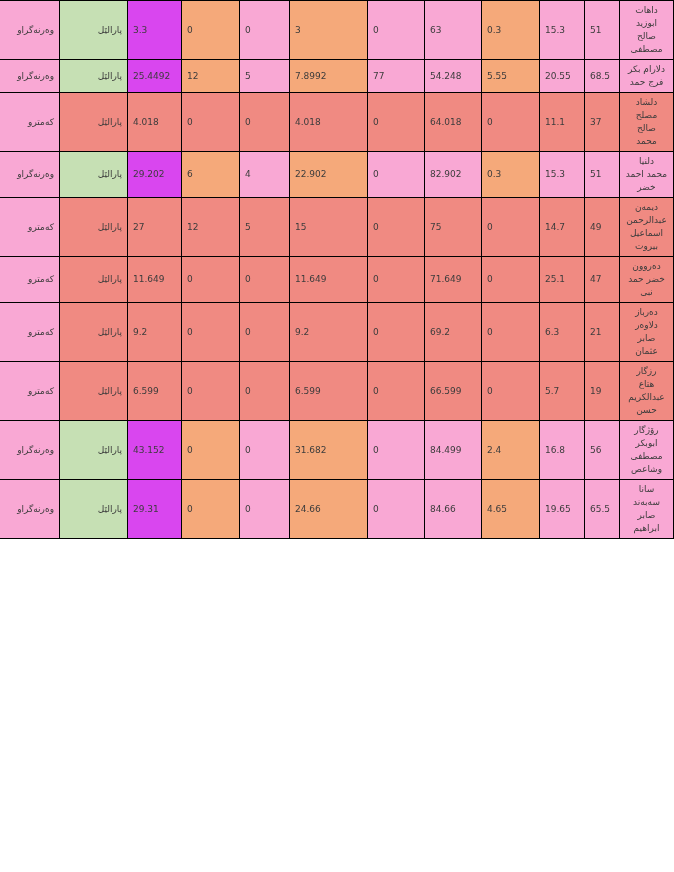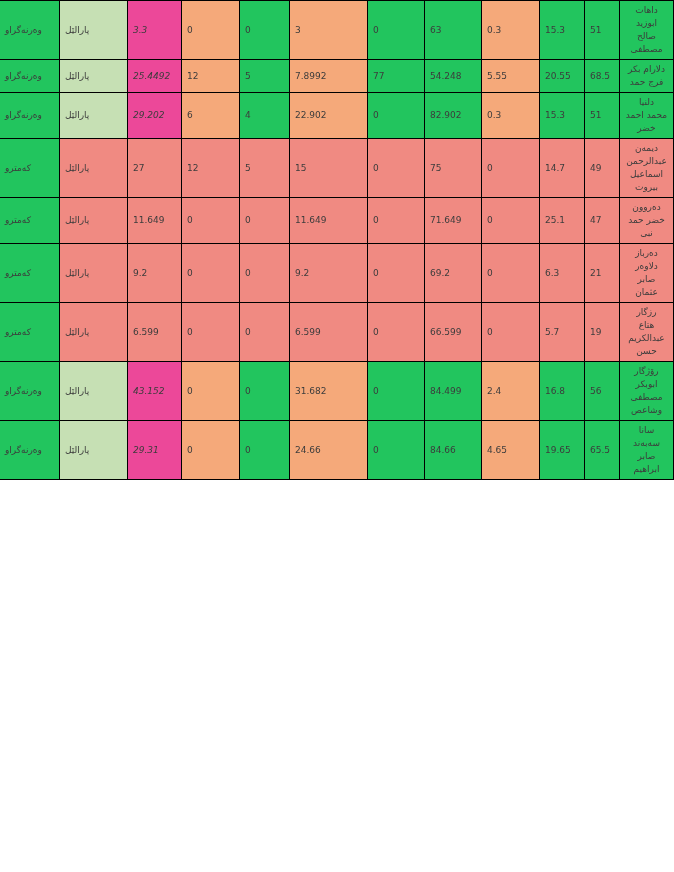--- a/index.html
+++ b/index.html
@@ -37,30 +37,30 @@
   col.c-n4     { width: 57px; }
   col.c-n5     { width: 57px; }
   col.c-n6     { width: 78px; }
   col.c-n7     { width: 50px; }
   col.c-n8     { width: 58px; }
   col.c-n9     { width: 54px; }
   col.c-stat   { width: 68px; }
   col.c-res    { width: 60px; }
 
   
-  .bg-grey   { background: #22c55e; }
+  .bg-grey   { background: #f9a8d4; }
   .bg-red    { background: #f08a82; }
   .bg-orange { background: #f5a97a; }
-  .bg-green  { background: #ec4899; font-style: italic; }
+  .bg-green  { background: #d946ef; }
   .bg-lgreen { background: #c6e0b4; }
 
   
   .num    { text-align: left;  font-size: 9.5px; }
   .name   { text-align: center; font-size: 8.5px; line-height: 12px; }
-  .word   { text-align: left; font-size: 8.5px; }
+  .word   { text-align: right; font-size: 8.5px; }
 </style>
 </head>
 <body>
 
 <table class="grid">
   <colgroup>
     <col class="c-name">
       <col class="c-n1">
       <col class="c-n2">
       <col class="c-n3">
@@ -100,20 +100,37 @@
         <td class="bg-grey num">54.248</td>
         <td class="bg-grey num">77</td>
         <td class="bg-orange num">7.8992</td>
         <td class="bg-grey num">5</td>
         <td class="bg-orange num">12</td>
         <td class="bg-green num">25.4492</td>
         <td class="bg-lgreen word">پارالێل</td>
         <td class="bg-grey word">وەرنەگراو</td>
       </tr>
       <tr>
+        <td class="bg-red name">دلشاد
+مصلح
+صالح
+محمد</td>
+        <td class="bg-red num">37</td>
+        <td class="bg-red num">11.1</td>
+        <td class="bg-red num">0</td>
+        <td class="bg-red num">64.018</td>
+        <td class="bg-red num">0</td>
+        <td class="bg-red num">4.018</td>
+        <td class="bg-red num">0</td>
+        <td class="bg-red num">0</td>
+        <td class="bg-red num">4.018</td>
+        <td class="bg-red word">پارالێل</td>
+        <td class="bg-grey word">کەمترو</td>
+      </tr>
+      <tr>
         <td class="bg-grey name">دلنیا
 محمد احمد
 خضر</td>
         <td class="bg-grey num">51</td>
         <td class="bg-grey num">15.3</td>
         <td class="bg-orange num">0.3</td>
         <td class="bg-grey num">82.902</td>
         <td class="bg-grey num">0</td>
         <td class="bg-orange num">22.902</td>
         <td class="bg-grey num">4</td>

